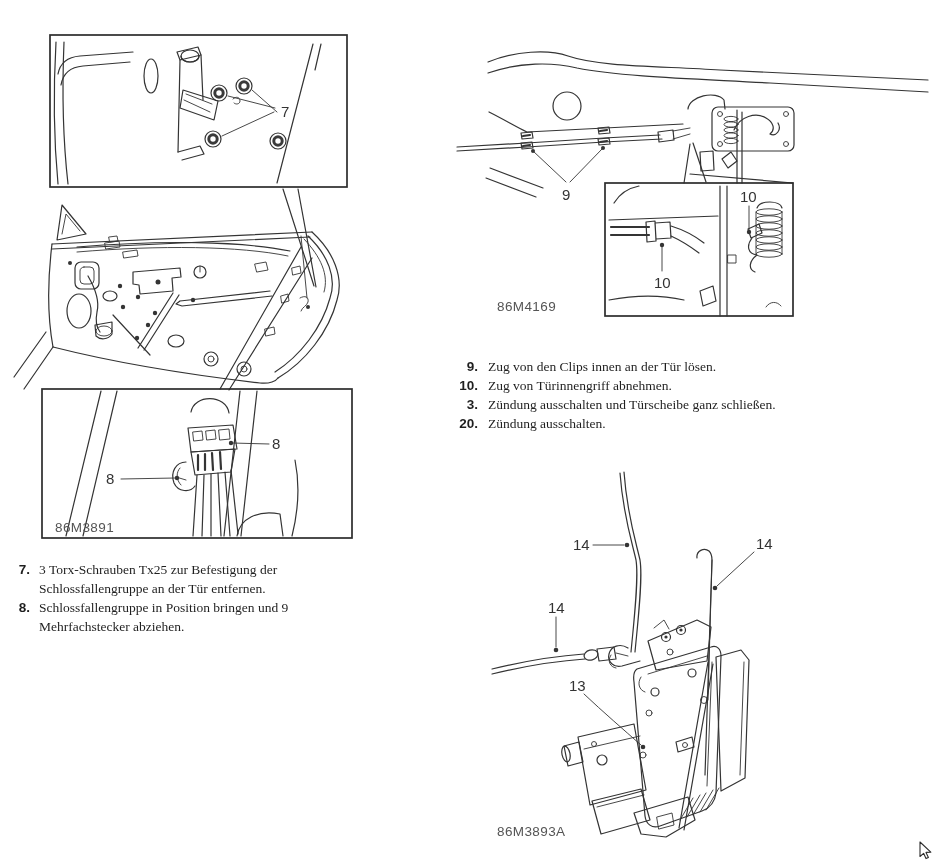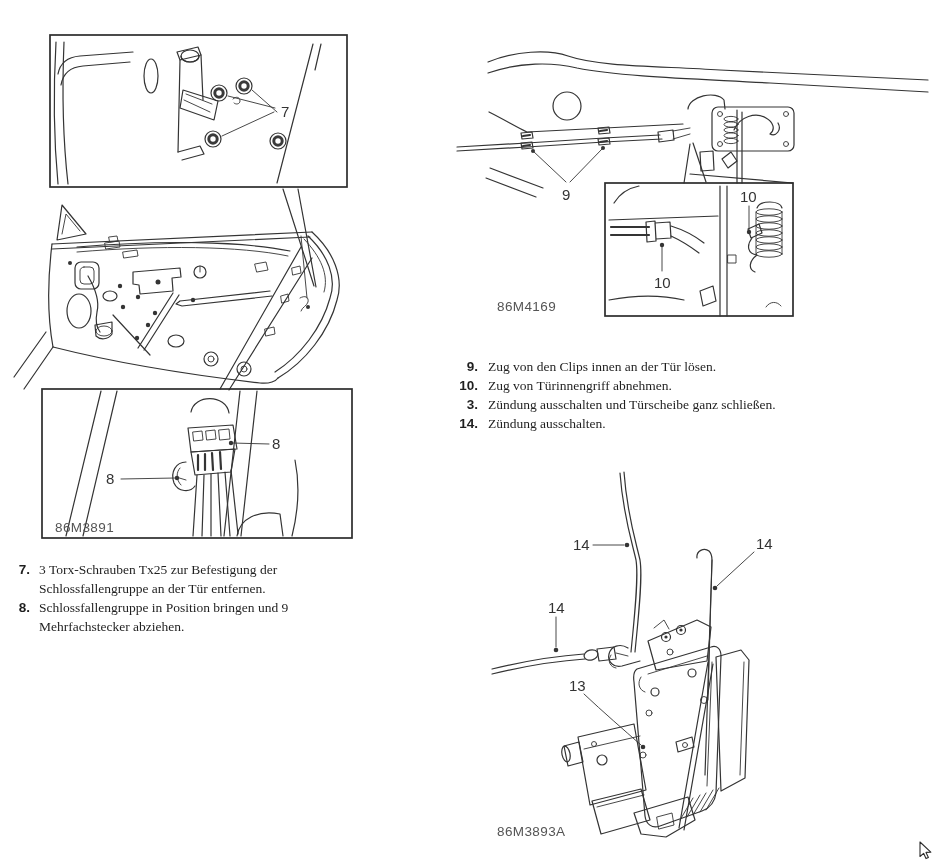--- a/index.html
+++ b/index.html
@@ -322,21 +322,21 @@
     </div>
     <div class="step">
       <span class="num">10.</span>
       <span class="txt">Zug von Türinnengriff abnehmen.</span>
     </div>
     <div class="step">
       <span class="num">3.</span>
       <span class="txt">Zündung ausschalten und Türscheibe ganz schließen.</span>
     </div>
     <div class="step">
-      <span class="num">14.</span>
+      <span class="num">20.</span>
       <span class="txt">Zündung ausschalten.</span>
     </div>
   </div>
 
   <svg style="left:917px;top:841px" width="16" height="19" viewBox="0 0 16 19">
     <path d="M3,1 L3,15.5 L6.6,12.3 L9,17.6 L11.4,16.5 L9,11.4 L13.8,11.2 Z" fill="#ffffff" stroke="#2c2c2c" stroke-width="1.1" stroke-linejoin="round"></path>
   </svg>
 
 </div>
 

